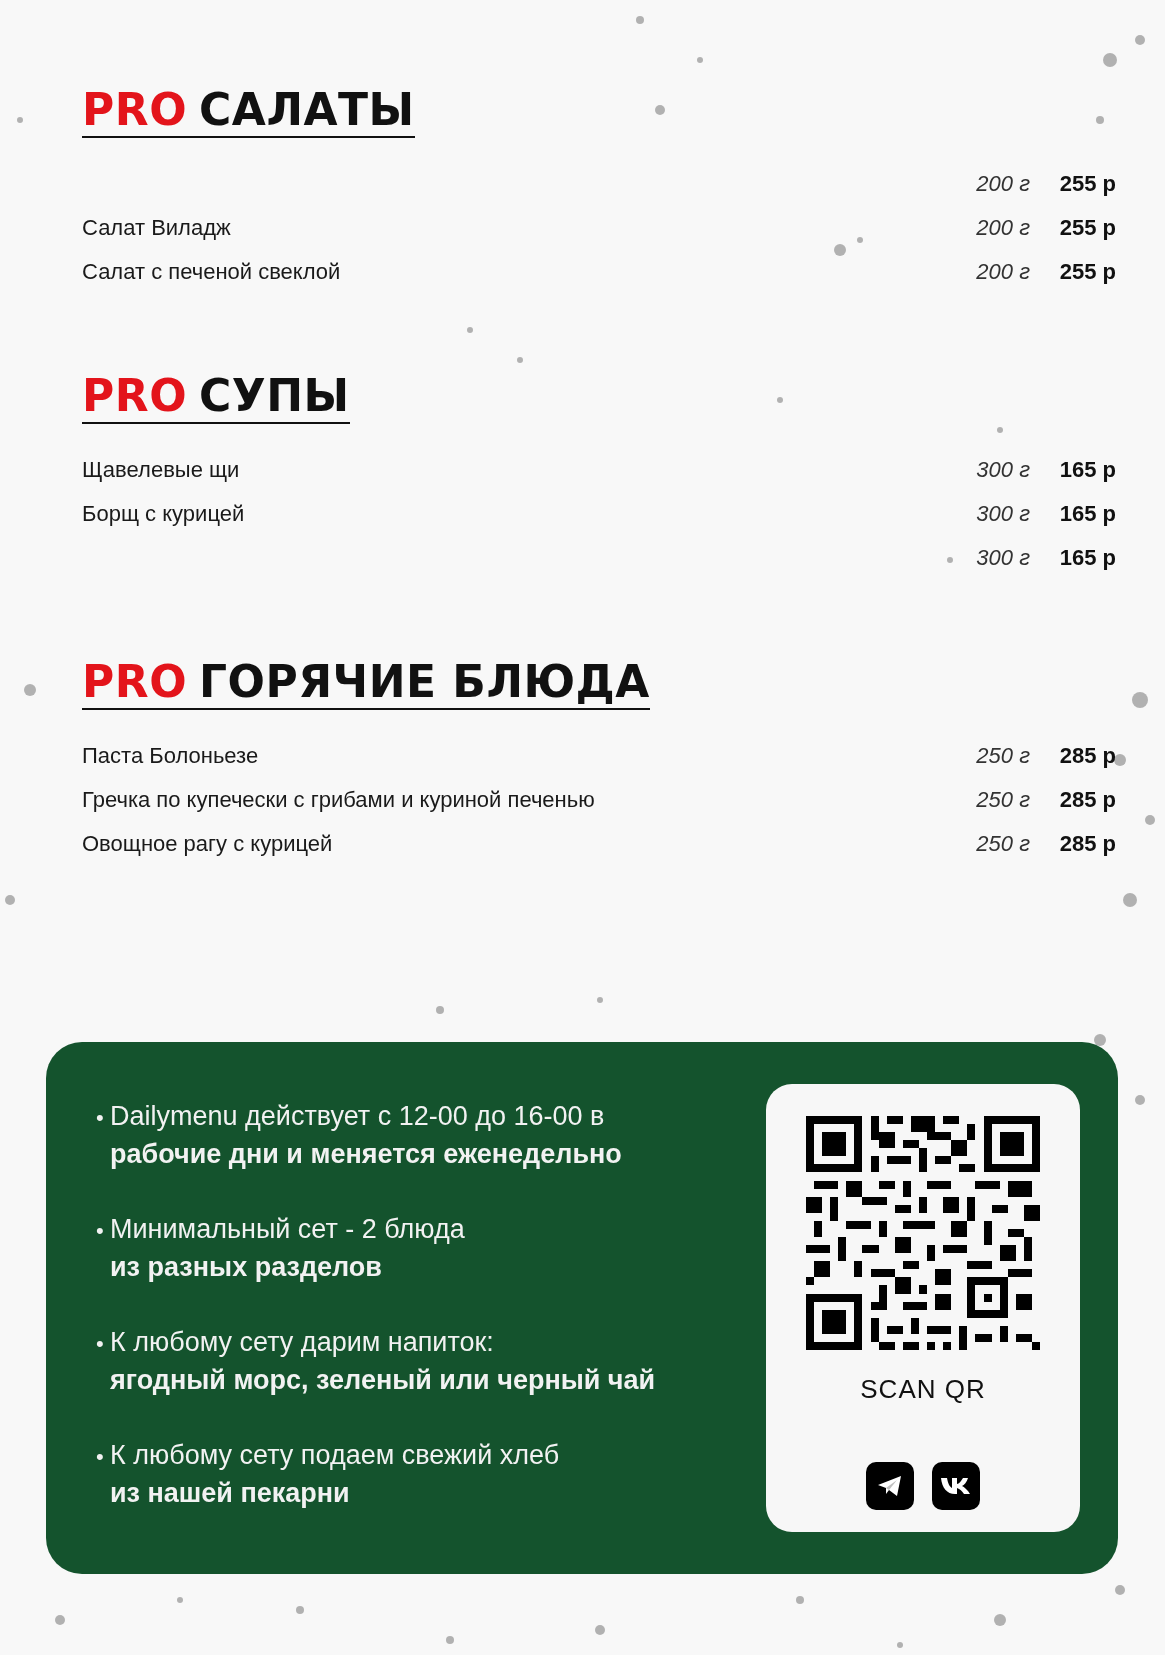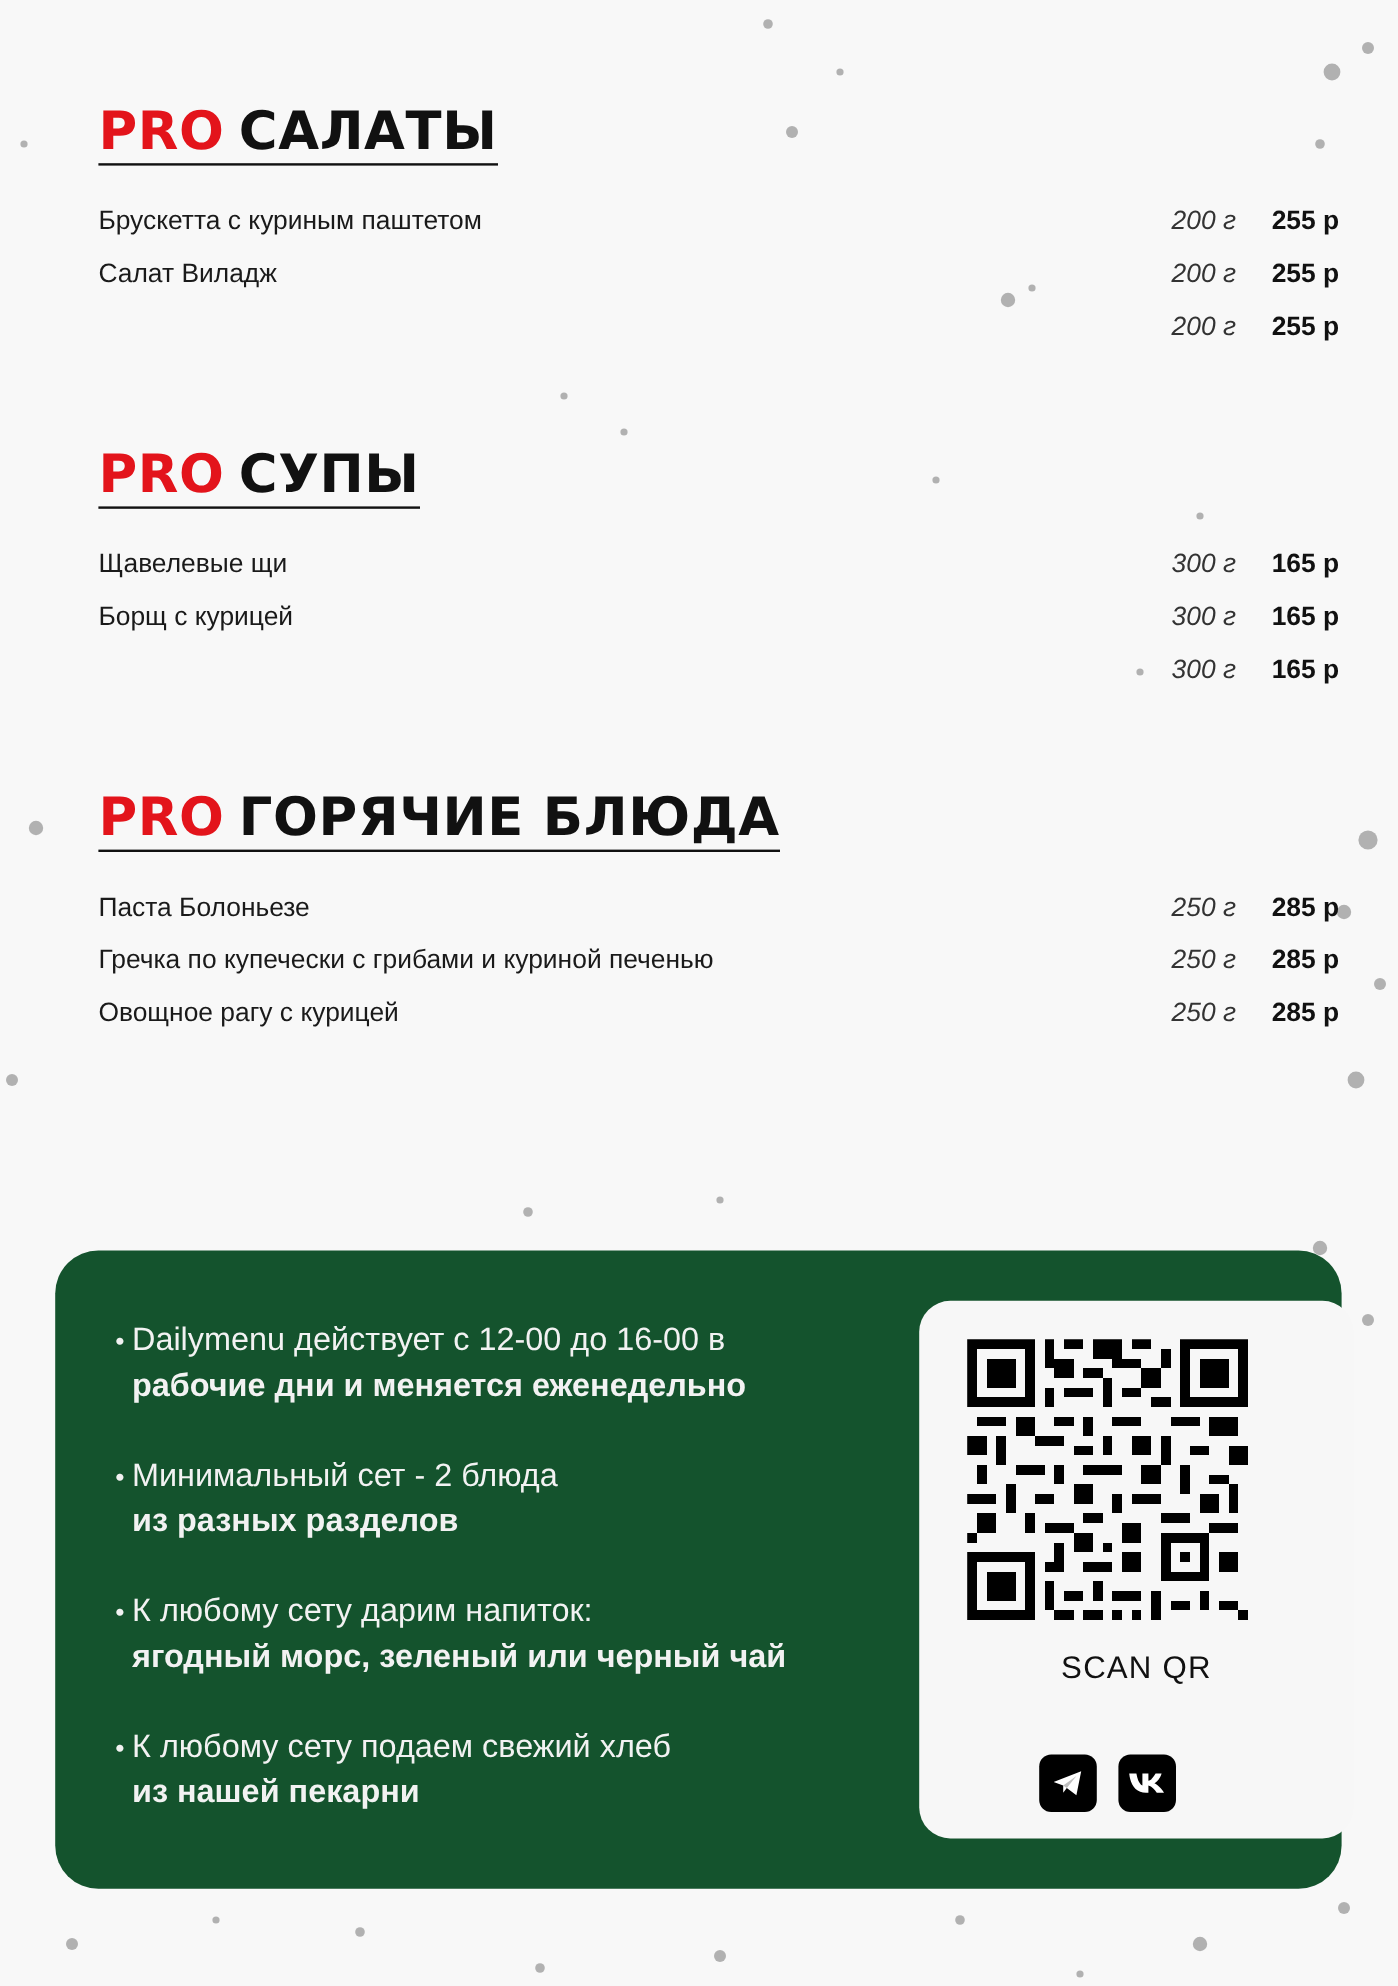--- a/index.html
+++ b/index.html
@@ -27,21 +27,21 @@
   .info-box{
     position:absolute;left:46px;top:1042px;width:1072px;height:532px;
     background:#14532d;border-radius:36px;z-index:1;
   }
   .notes{position:absolute;left:50px;top:56px;width:640px;}
   .note{color:#f2f2f2;font-size:27px;line-height:37px;margin-bottom:38px;font-weight:300;}
   .note .bullet{display:inline-block;width:14px;text-align:left;font-size:22px;}
   .note .line2{padding-left:14px;display:block;font-weight:bold;}
   .qr-card{
     position:absolute;left:720px;top:42px;width:314px;height:448px;
-    background:#f7f7f7;border-radius:26px;padding-left:48px;
+    background:#f7f7f7;border-radius:26px;
   }
   .qr{position:absolute;left:40px;top:32px;width:234px;height:234px;}
   .scan{position:absolute;left:0;width:100%;top:290px;text-align:center;font-size:26px;letter-spacing:1px;color:#111;}
   .socials{position:absolute;top:378px;left:100px;display:flex;gap:18px;}
   .soc{width:48px;height:48px;background:#000;border-radius:10px;display:flex;align-items:center;justify-content:center;}
 </style>
 </head>
 <body>
 
 <svg class="speckle" width="1165" height="1655" viewBox="0 0 1165 1655">
@@ -81,30 +81,30 @@
       <circle cx="950" cy="560" r="3"></circle>
   </g>
 </svg>
 
 <div class="section" style="top:84px;">
   <div class="section-title">
     <span class="pro">PRO</span><span>САЛАТЫ</span>
   </div>
   <div class="rows">
     <div class="row">
-      <span class="dish">Брускетта с куриным паштетом</span>
       <span class="weight">200 г</span>
       <span class="price">255 р</span>
     </div>
     <div class="row">
       <span class="dish">Салат Виладж</span>
       <span class="weight">200 г</span>
       <span class="price">255 р</span>
     </div>
     <div class="row">
+      <span class="dish">Салат с печеной свеклой</span>
       <span class="weight">200 г</span>
       <span class="price">255 р</span>
     </div>
   </div>
 </div>
 
 <div class="section" style="top:370px;">
   <div class="section-title">
     <span class="pro">PRO</span><span>СУПЫ</span>
   </div>

